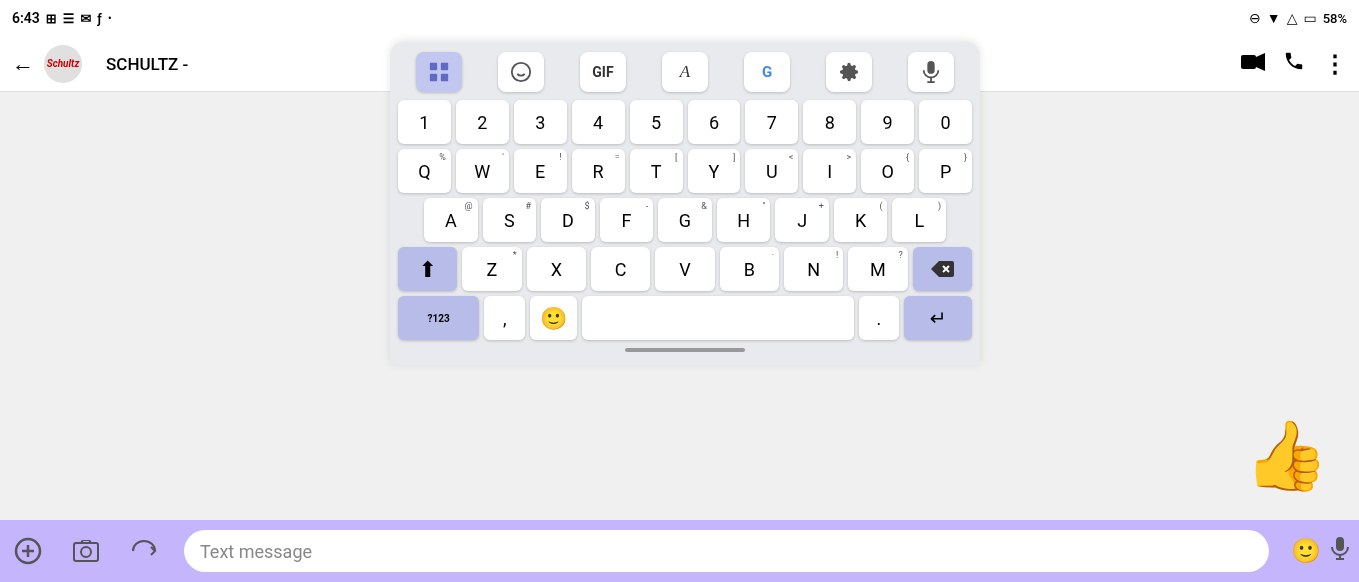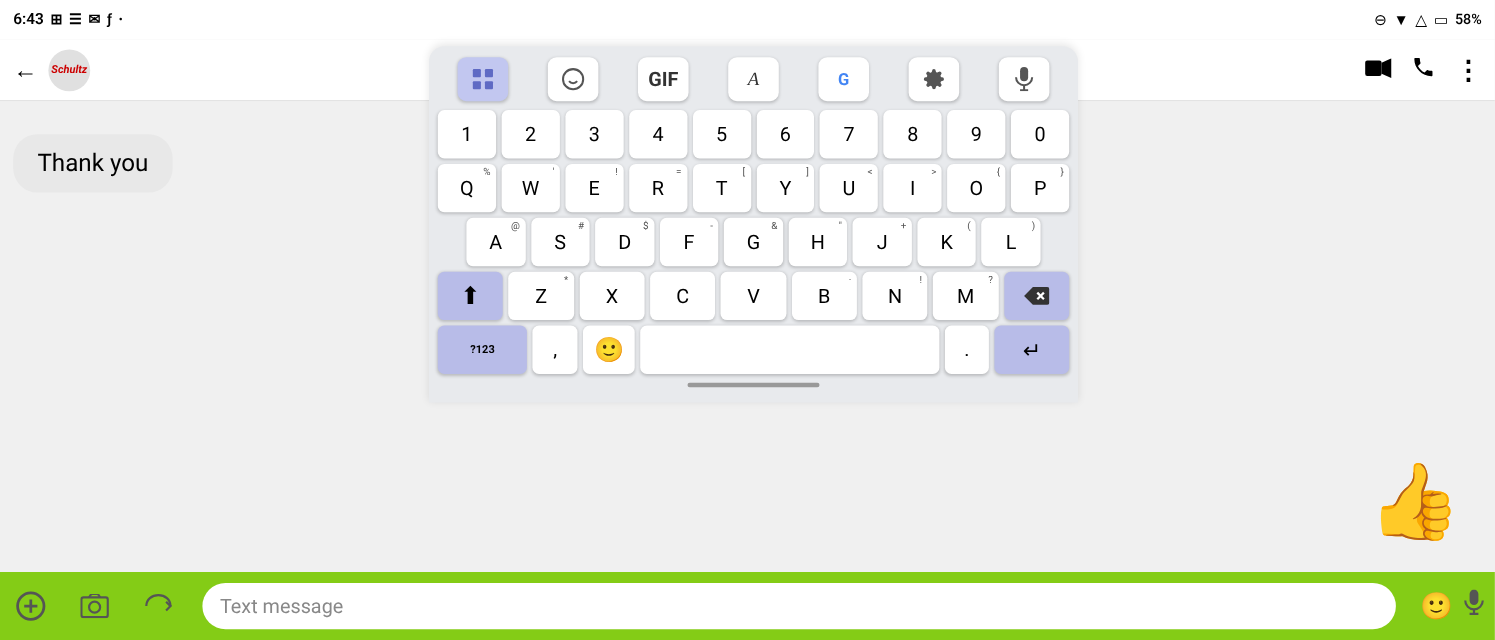--- a/index.html
+++ b/index.html
@@ -126,21 +126,21 @@
       right: 30px;
       font-size: 68px;
       line-height: 1;
     }
 
     
     .input-bar {
       position: absolute;
       bottom: 0; left: 0; right: 0;
       height: 62px;
-      background: #84cc16;
+      background: #c4b5fd;
       display: flex;
       align-items: center;
       padding: 0 10px;
       gap: 22px;
     }
     .input-icon-btn {
       font-size: 22px;
       color: #555;
       cursor: pointer;
       width: 36px;
@@ -289,40 +289,38 @@
     <span style="font-size:14px;">▭</span>
     <span>58%</span>
   </div>
 </div>
 
 <div class="app-header">
   <span class="back-btn">←</span>
   <div class="contact-avatar">
     <div class="schultz-logo">Schultz</div>
   </div>
+  <span class="contact-name">SCHULTZ -</span>
   <div class="header-actions">
     <span class="header-icon">
       <svg width="24" height="18" viewBox="0 0 24 18" fill="none">
         <rect x="0" y="2" width="15" height="14" rx="2" fill="#000"></rect>
         <polygon points="15,4 24,0 24,18 15,14" fill="#000"></polygon>
       </svg>
     </span>
     <span class="header-icon">
       <svg width="22" height="22" viewBox="0 0 24 24" fill="none">
         <path d="M6.6 10.8c1.4 2.8 3.8 5.1 6.6 6.6l2.2-2.2c.3-.3.7-.4 1-.2 1.1.4 2.3.6 3.6.6.6 0 1 .4 1 1V20c0 .6-.4 1-1 1-9.4 0-17-7.6-17-17 0-.6.4-1 1-1h3.5c.6 0 1 .4 1 1 0 1.3.2 2.5.6 3.6.1.3 0 .7-.2 1L6.6 10.8z" fill="#000"></path>
       </svg>
     </span>
     <span class="header-icon" style="font-size:24px; font-weight:700;">⋮</span>
   </div>
 </div>
 
 <div class="message-area">
-  <div class="message-bubble">
-    <span>Thank you</span>
-  </div>
   <div class="thumbs-up">
     <span>👍</span>
   </div>
 </div>
 
 <div class="keyboard-overlay">
 
   <div class="keyboard-toolbar">
     <div class="kb-tool-btn active">
       <svg width="22" height="22" viewBox="0 0 24 24" fill="#5f6ac4">
@@ -334,21 +332,21 @@
     </div>
     <div class="kb-tool-btn">
       <svg width="22" height="22" viewBox="0 0 24 24" fill="none" stroke="#555" stroke-width="2">
         <circle cx="12" cy="12" r="10"></circle>
         <path d="M8 14s1.5 2 4 2 4-2 4-2"></path>
         <line x1="9" y1="9" x2="9.01" y2="9"></line>
         <line x1="15" y1="9" x2="15.01" y2="9"></line>
       </svg>
     </div>
     <div class="kb-tool-btn">
-      <span style="font-size:18px;font-weight:700;color:#333;">GIF</span>
+      <span style="font-size:14px;font-weight:700;color:#333;">GIF</span>
     </div>
     <div class="kb-tool-btn">
       <span style="font-size:17px;font-style:italic;font-family:serif;color:#333;">A</span>
     </div>
     <div class="kb-tool-btn">
       <span style="font-size:15px;font-weight:700;color:#4285f4;">G</span>
     </div>
     <div class="kb-tool-btn">
       <svg width="20" height="20" viewBox="0 0 24 24" fill="#555">
         <path d="M12 15a3 3 0 100-6 3 3 0 000 6z"></path>

